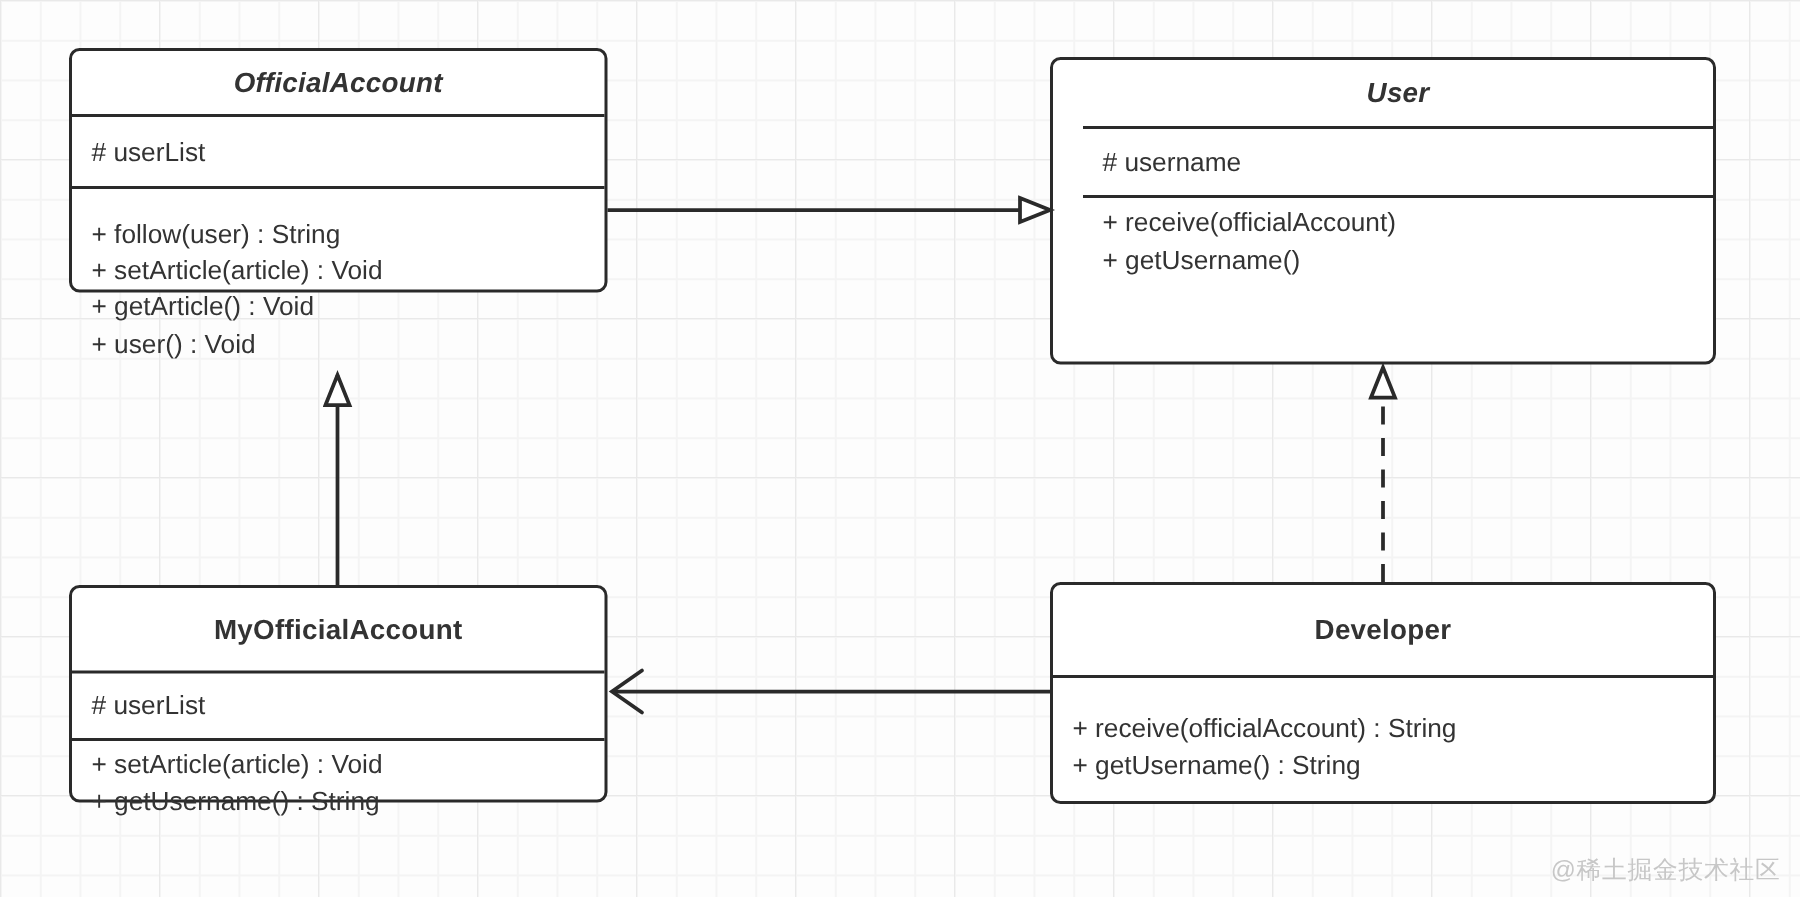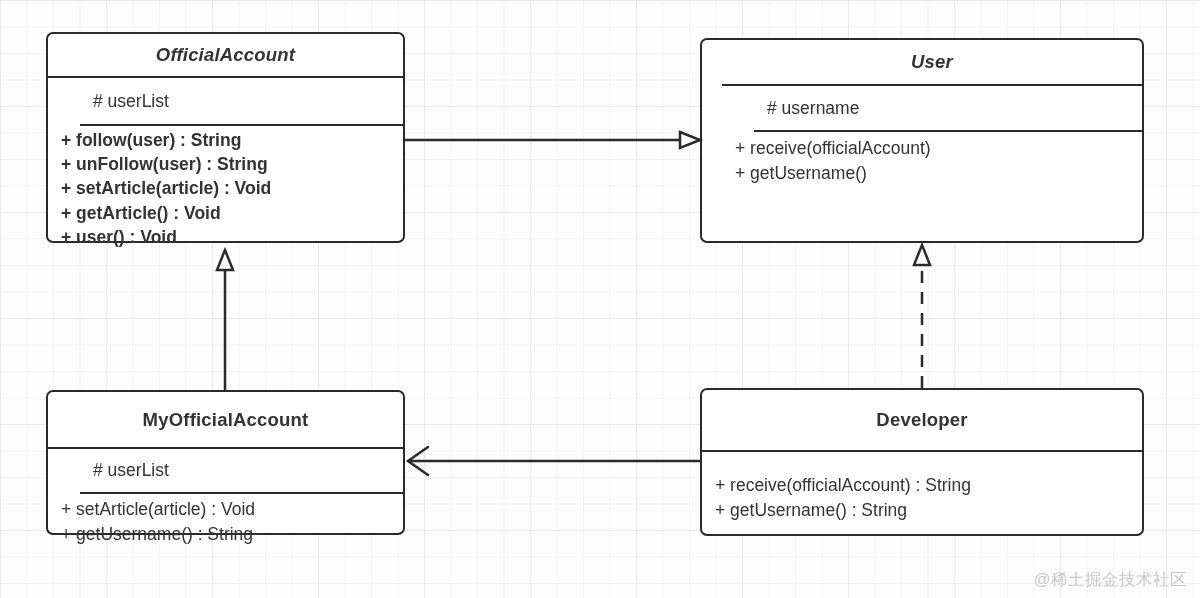--- a/index.html
+++ b/index.html
@@ -31,33 +31,32 @@
     border-bottom:2.5px solid #2a2a2a;
     font-size:18.5px; font-weight:bold;
     letter-spacing:.2px;
   }
   .uml-title.abstract{ font-style:italic; }
   .uml-attrs{
     display:flex; align-items:center;
     border-bottom:2.5px solid #2a2a2a;
     padding-left:13px;
     font-size:17.5px;
-    margin-left:32px;
   }
   .uml-methods{
     padding-left:13px;
     font-size:17.5px;
   }
   .uml-methods .line{ white-space:nowrap; }
 
   
-  #box-oa   { left:46px;  top:32px;  width:359px; height:211px; }
+  #box-oa   { left:46px;  top:32px;  width:359px; height:163px; }
   #box-oa   .uml-title  { height:44px; }
   #box-oa   .uml-attrs  { height:48px; }
-  #box-oa   .uml-methods{ padding-top:2px; line-height:24.2px;font-weight:bold; }
+  #box-oa   .uml-methods{ padding-top:18px; line-height:24.2px; }
 
   #box-user { left:700px; top:38px;  width:444px; height:205px;padding-left:20px; }
   #box-user .uml-title  { height:46px; }
   #box-user .uml-attrs  { height:46px;text-align:center; }
   #box-user .uml-methods{ padding-top:4px; line-height:25px; }
 
   #box-moa  { left:46px;  top:390px; width:359px; height:145px; }
   #box-moa  .uml-title  { height:57px; }
   #box-moa  .uml-attrs  { height:45px; }
   #box-moa  .uml-methods{ padding-top:3px; line-height:25px; }
@@ -85,21 +84,20 @@
 
 <div class="canvas">
 
   <div class="uml-class" id="box-oa">
     <div class="uml-title abstract">OfficialAccount</div>
     <div class="uml-attrs">
       <span class="line"># userList</span>
     </div>
     <div class="uml-methods">
       <div class="line">+ follow(user) : String</div>
-      <div class="line">+ unFollow(user) : String</div>
       <div class="line">+ setArticle(article) : Void</div>
       <div class="line">+ getArticle() : Void</div>
       <div class="line">+ user() : Void</div>
     </div>
   </div>
 
   <div class="uml-class" id="box-user">
     <div class="uml-title abstract">User</div>
     <div class="uml-attrs">
       <span class="line"># username</span>

